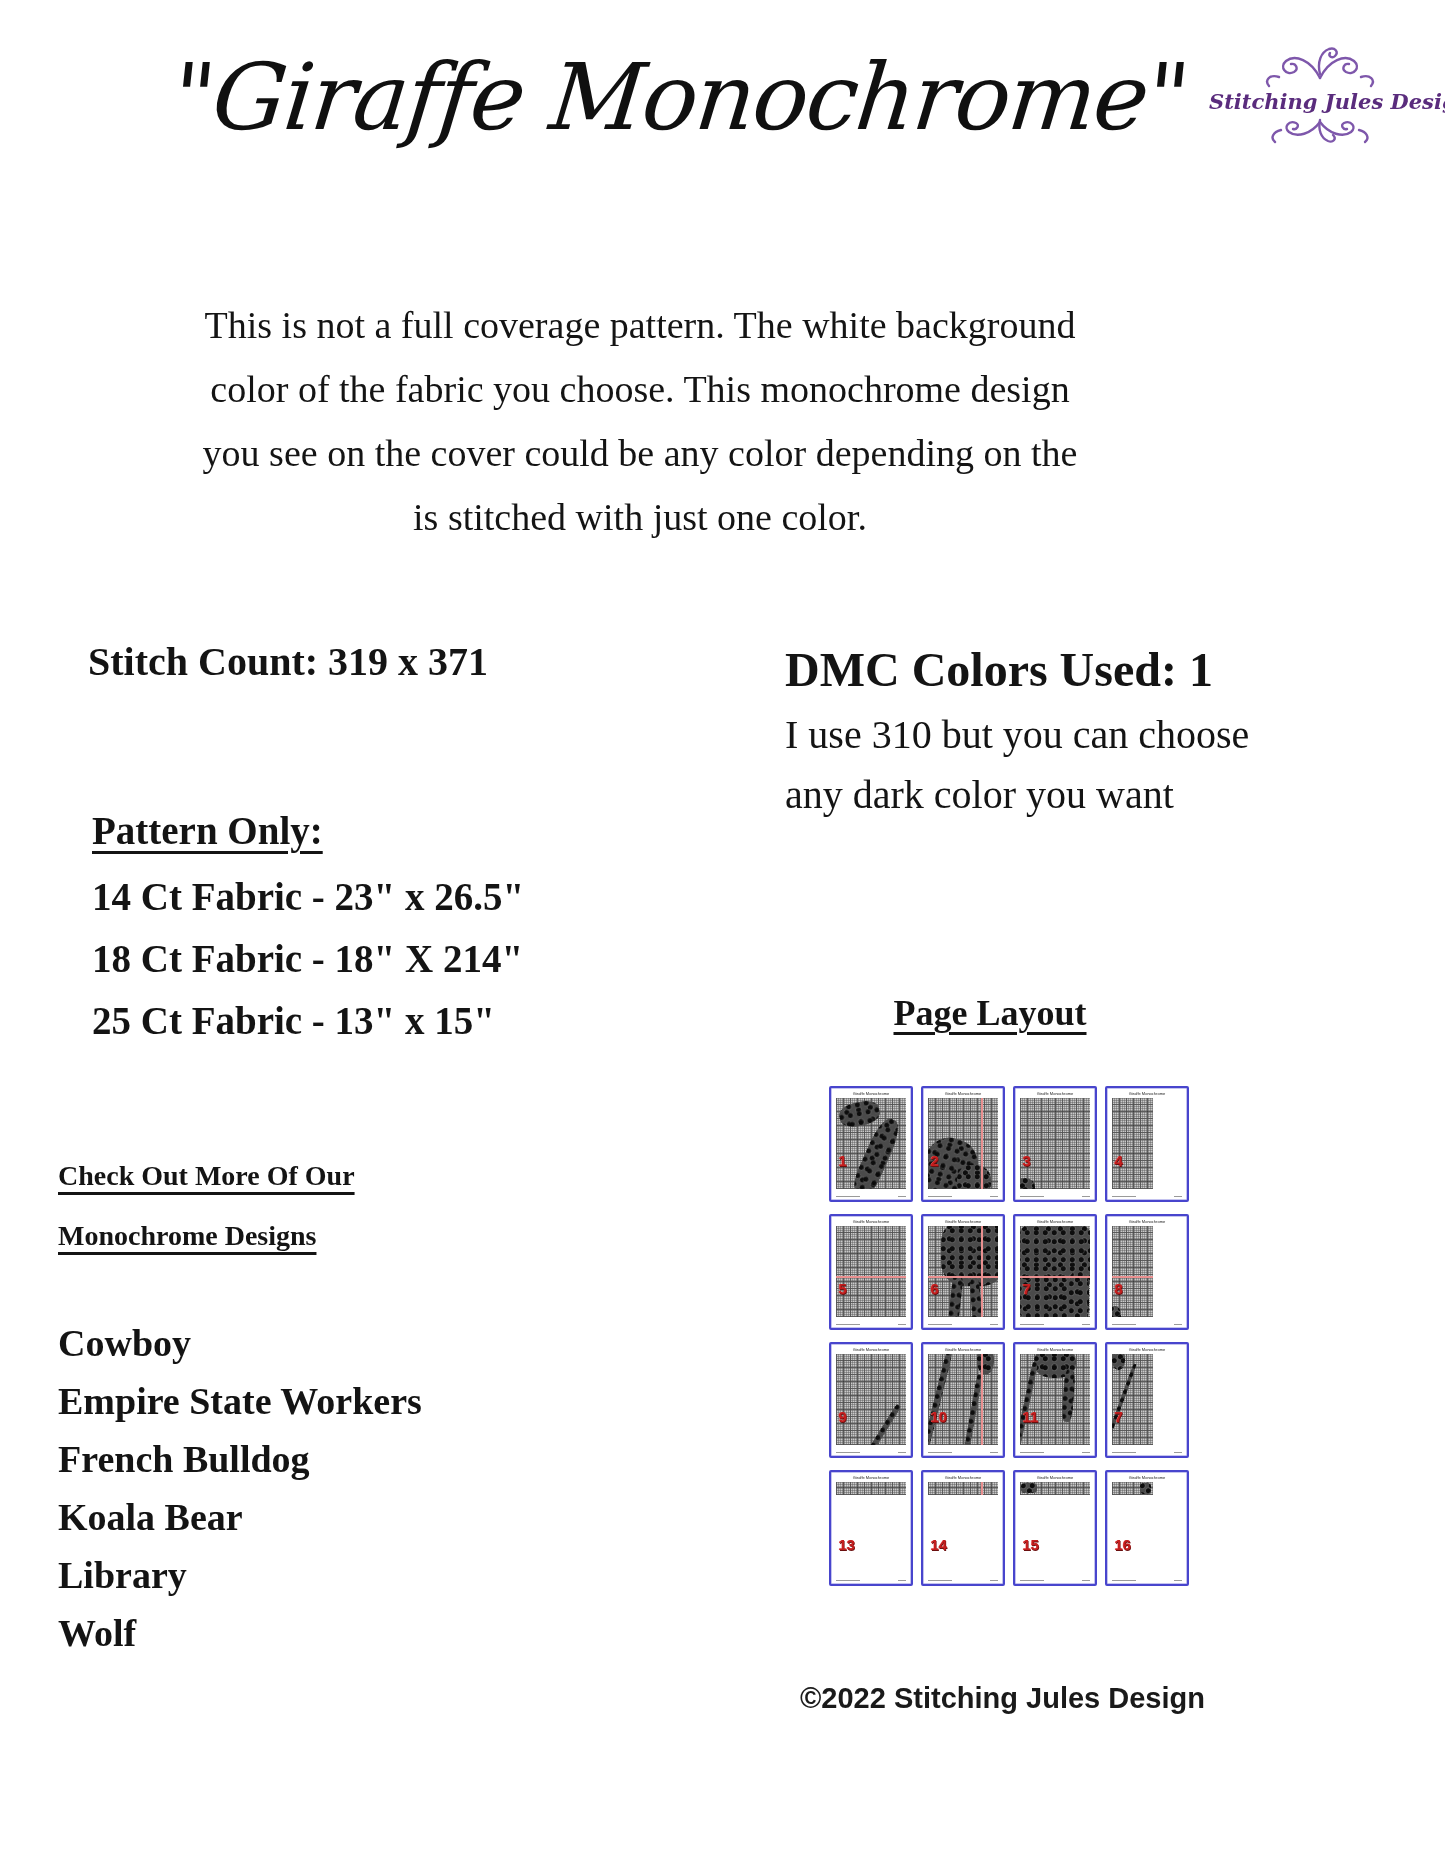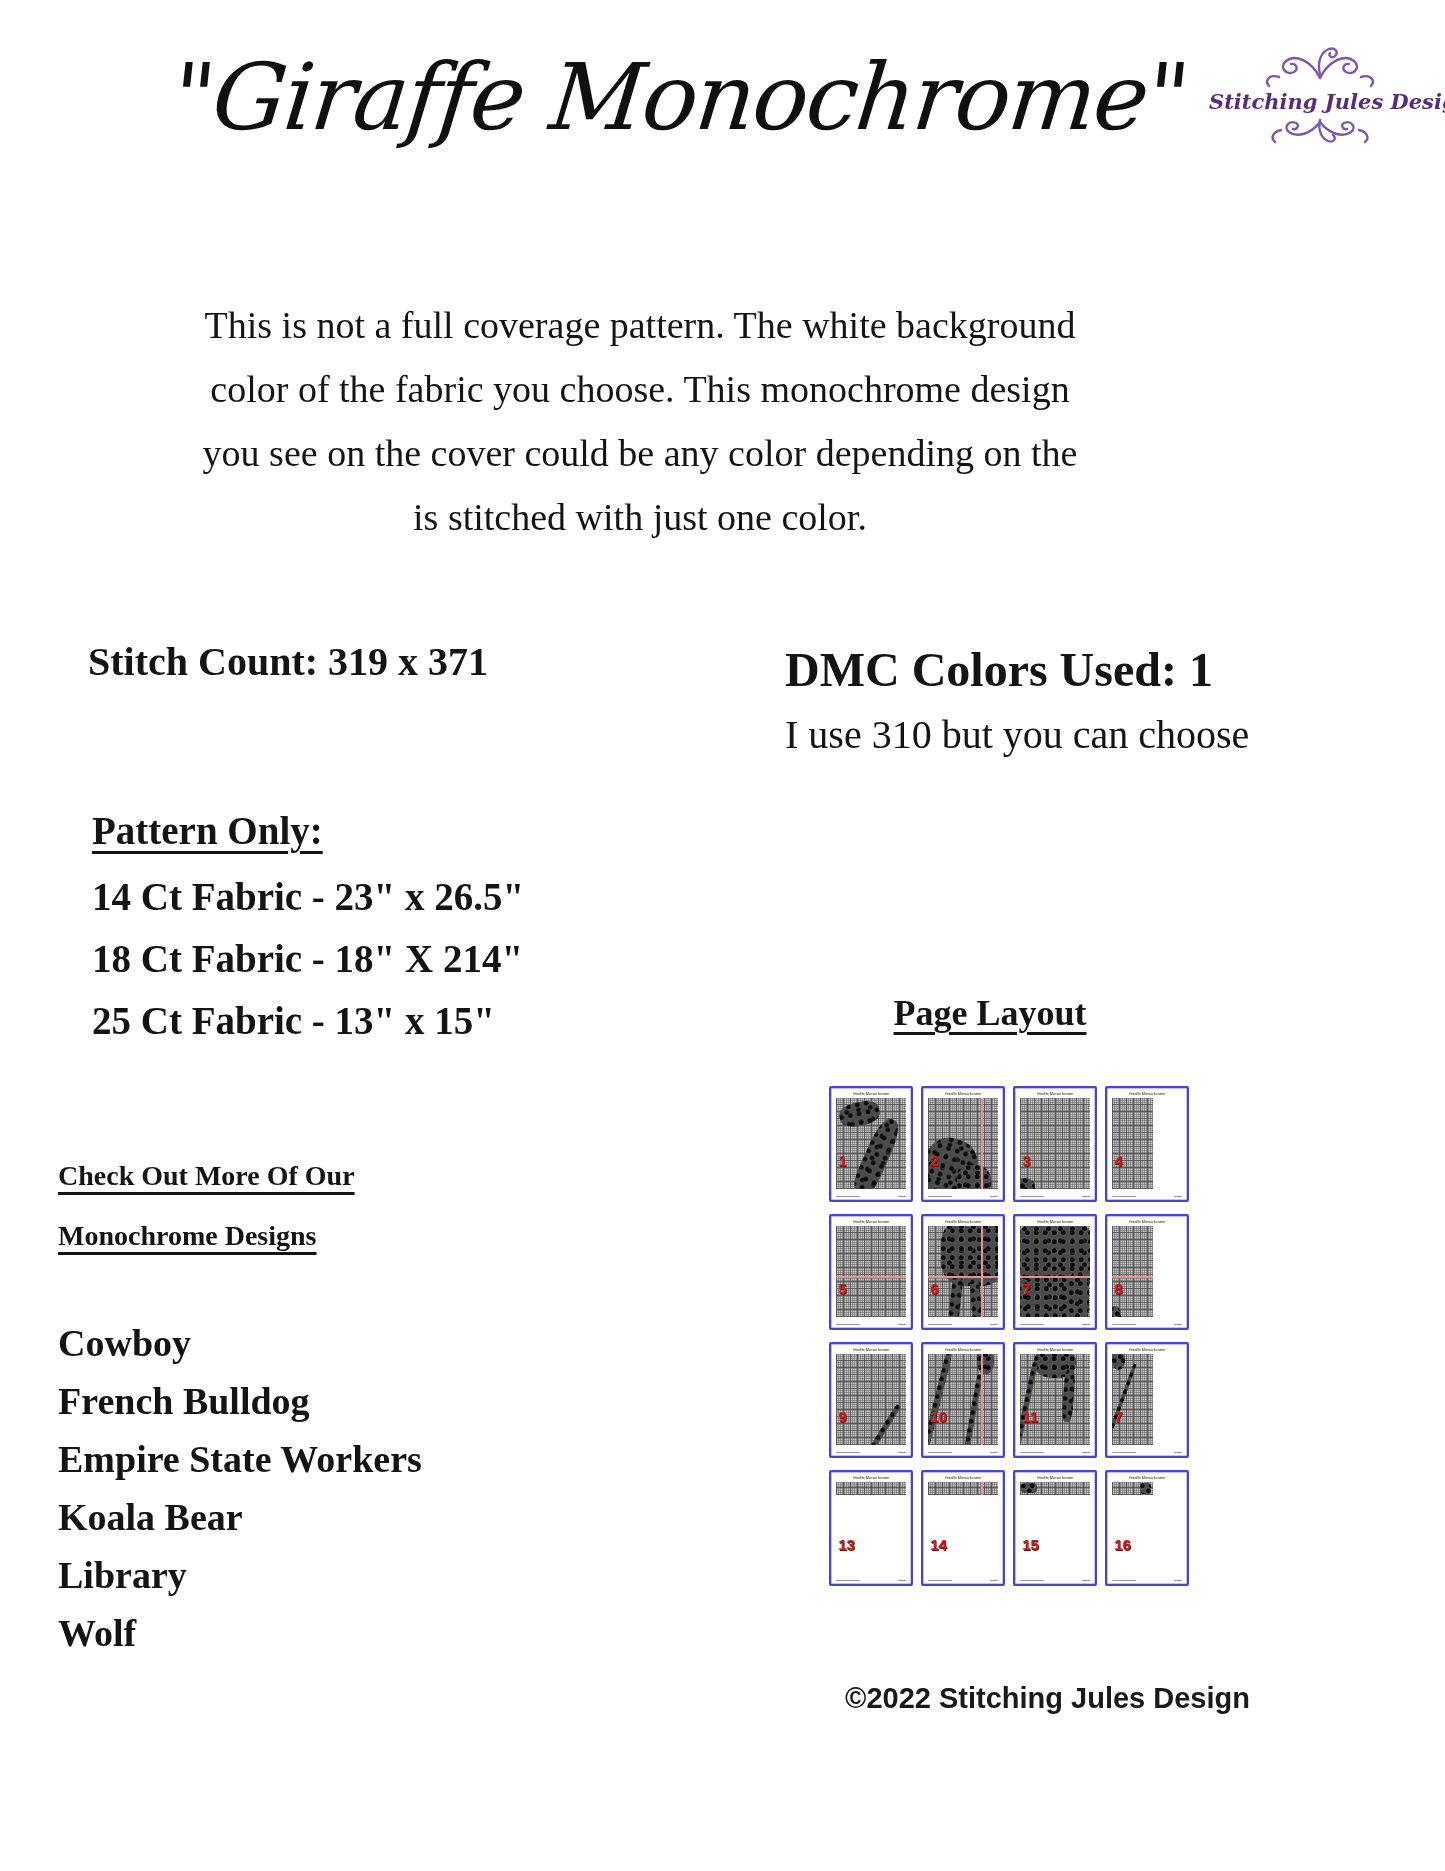--- a/index.html
+++ b/index.html
@@ -51,21 +51,21 @@
   
   .dmc{position:absolute;left:785px;top:642px;width:570px;}
   .dmc-heading{font-size:48px;font-weight:bold;margin-bottom:8px;}
   .dmc-note{font-size:40px;line-height:60px;}
   .page-layout-heading{
     position:absolute;left:785px;top:992px;width:410px;text-align:center;
     font-size:36px;font-weight:bold;
     text-decoration:underline;text-decoration-thickness:3px;text-underline-offset:7px;
   }
   .copyright{
-    position:absolute;left:800px;top:1682px;width:450px;text-align:right;
+    position:absolute;left:800px;top:1682px;width:450px;text-align:left;
     font-family:"Liberation Sans", sans-serif;font-weight:bold;font-size:29px;color:#1a1a1a;
   }
   
   .pages-grid{
     position:absolute;left:829px;top:1086px;
     display:grid;grid-template-columns:repeat(4,84px);grid-auto-rows:116px;
     column-gap:8px;row-gap:12px;
   }
   .page-thumb{
     border:2px solid var(--accent-blue,#4845cd);border-radius:2px;background:#fff;
@@ -181,31 +181,32 @@
     </div>
 </div>
 
 <div class="more-designs">
     <div class="line">Check Out More Of Our</div>
     <div class="line">Monochrome Designs</div>
   </div>
 
 <div class="design-list">
     <div>Cowboy</div>
+    <div>Empire State Workers</div>
     <div>French Bulldog</div>
-    <div>Empire State Workers</div>
     <div>Koala Bear</div>
     <div>Library</div>
     <div>Wolf</div>
   </div>
 
 <div class="dmc">
   <div class="dmc-heading">DMC Colors Used: 1</div>
   <div class="dmc-note">
       <div>I use 310 but you can choose</div>
+      <div>any dark color you want</div>
     </div>
 </div>
 
 <div class="page-layout-heading">Page Layout</div>
 
 <div class="pages-grid">
     <div class="page-thumb">
     <div class="thumb-header">Giraffe Monochrome</div>
     <div class="thumb-body">
       <div class="thumb-grid gw-full gh-full">

